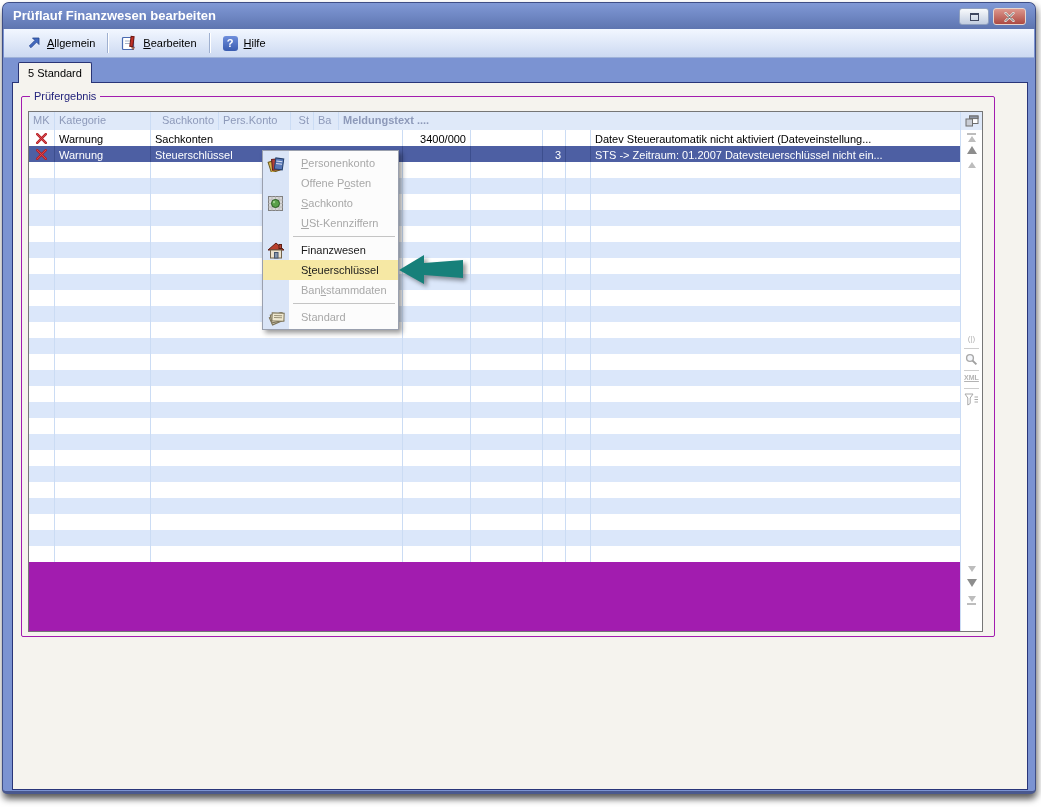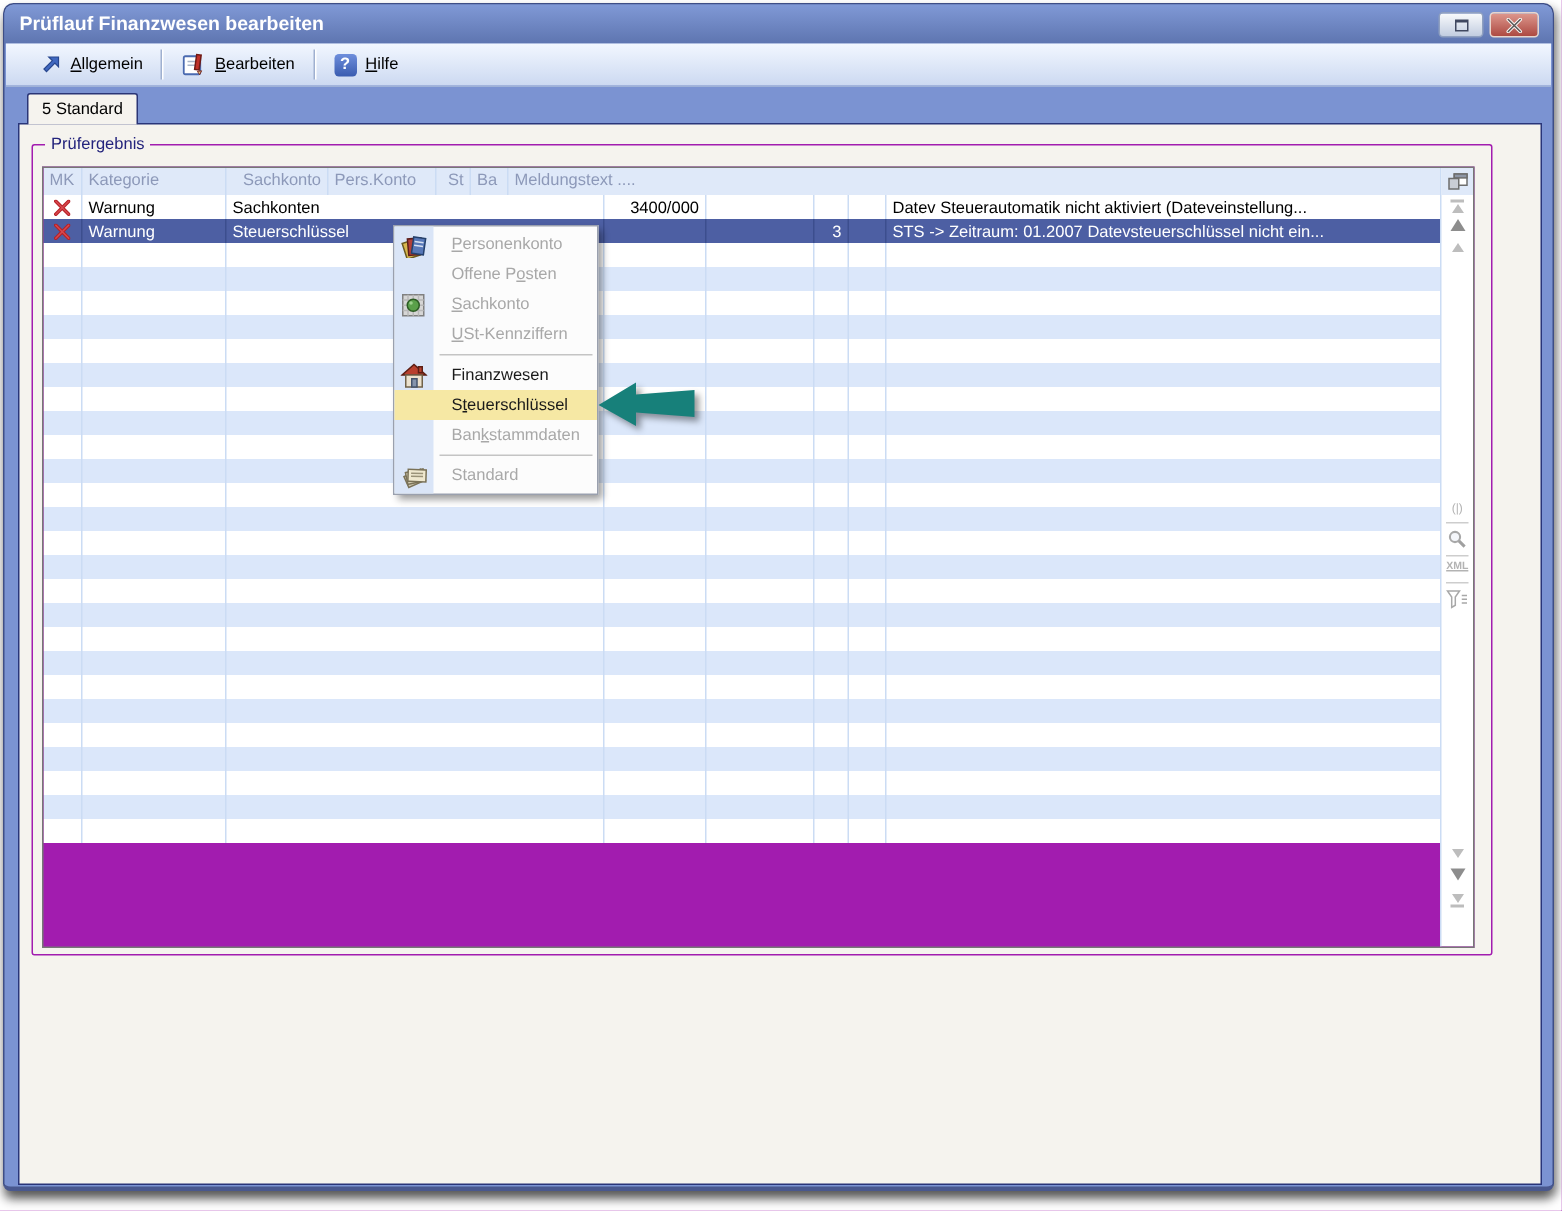--- a/index.html
+++ b/index.html
@@ -138,21 +138,21 @@
       <span class="glabel">Prüfergebnis</span>
 
       <div class="grid">
         <div class="hrow" id="thead">
             <div class="hcell" style="width: 26px;">MK</div>
             <div class="hcell" style="width: 96px;">Kategorie</div>
             <div class="hcell right" style="width: 68px;">Sachkonto</div>
             <div class="hcell" style="width: 72px;">Pers.Konto</div>
             <div class="hcell right" style="width: 23px;">St</div>
             <div class="hcell" style="width: 25px;">Ba</div>
-            <div class="hcell" style="flex: 1 1 0%;">Meldungstext ....</div>
+            <div class="hcell" style="flex: 1 1 0%; font-weight: bold;">Meldungstext ....</div>
           </div>
         <div id="tbody">
             <div class="trow">
               <div class="tcell ctr" style="width: 26px;"><svg width="11" height="11" viewBox="0 0 11 11">
                   <path d="M1.2 1.2 L9.8 9.8 M9.8 1.2 L1.2 9.8" stroke="#b62025" stroke-width="2.4" stroke-linecap="round"></path>
                   <path d="M1.2 1.2 L9.8 9.8 M9.8 1.2 L1.2 9.8" stroke="#d8484e" stroke-width="1" stroke-linecap="round"></path>
                 </svg></div>
               <div class="tcell" style="width: 96px;">Warnung</div>
               <div class="tcell" style="width: 252px;">Sachkonten</div>
               <div class="tcell right" style="width: 68px;">3400/000</div>

